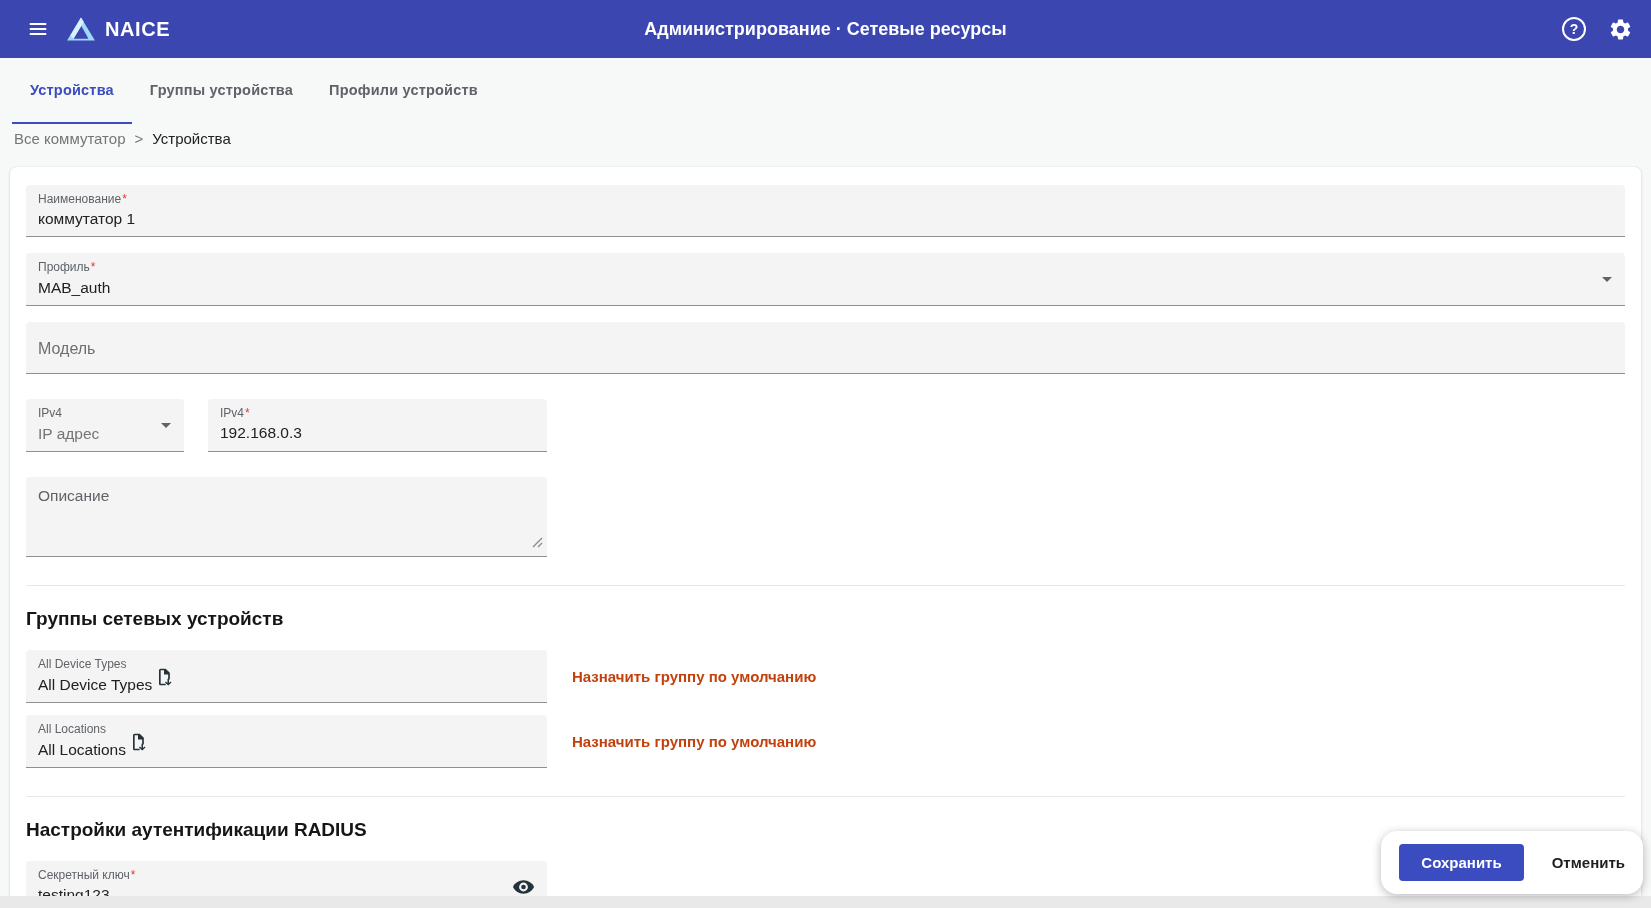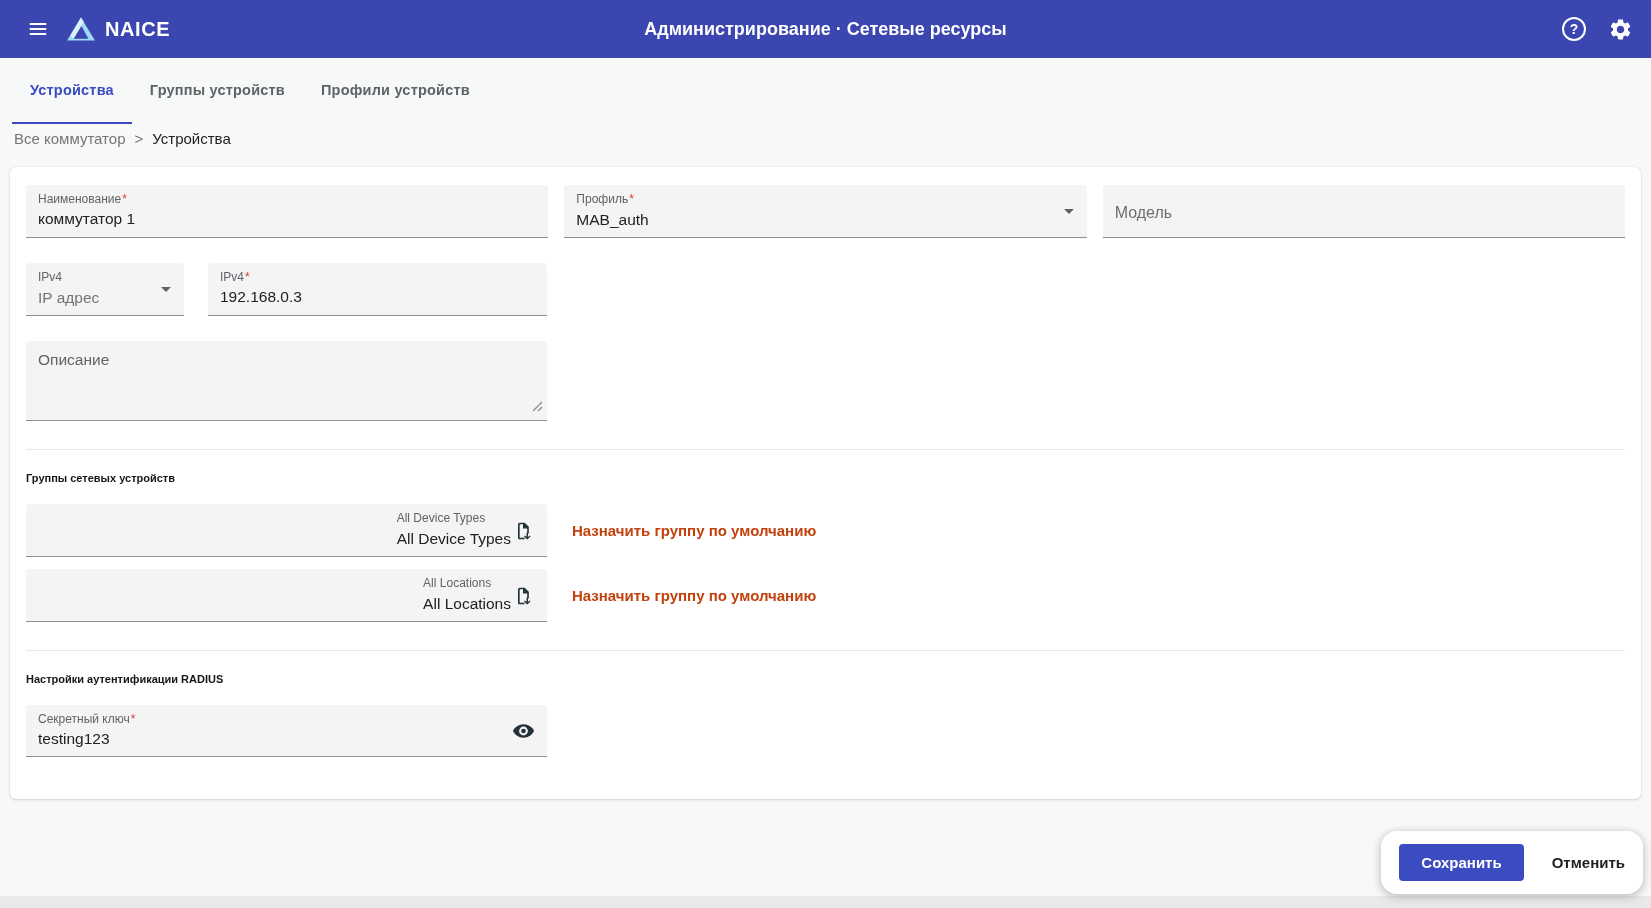--- a/index.html
+++ b/index.html
@@ -98,39 +98,39 @@
   }
   .mfield input::placeholder { color: #6e6e6e; font-size: 16px; }
   .mfield.center-single { display: flex; align-items: center; justify-content: flex-end; }
   .dd-arrow {
     position: absolute; right: 13px; top: 50%; margin-top: -2px;
     width: 0; height: 0;
     border-left: 5px solid transparent; border-right: 5px solid transparent;
     border-top: 5px solid #5f6368;
   }
 
-  .row1 { display: grid; grid-template-columns: repeat(3, 1fr); gap: 16px; }
+  .row1 { display: grid; grid-template-columns: repeat(1, 1fr); gap: 16px; }
   .row2 { display: grid; grid-template-columns: 158px 339px; gap: 24px; margin-top: 25px; }
 
   .area-field { width: 521px; height: 80px; margin-top: 25px; padding: 10px 12px; }
   .area-field textarea {
     width: 100%; height: 100%;
     border: 0; background: transparent; outline: none; resize: none;
     font-family: inherit; font-size: 15.5px; color: #202124;
   }
   .area-field textarea::placeholder { color: #5f6368; }
   .resize-corner { position: absolute; right: 4px; bottom: 4px; pointer-events: none; }
 
   .divider { height: 1px; background: #e8e8e8; margin-top: 28px; }
-  .section-title { font-weight: bold; font-size: 11px; color: #161616; margin: 22px 0 20px; }
+  .section-title { font-weight: bold; font-size: 19px; color: #161616; margin: 22px 0 20px; }
 
   .group-row { display: flex; align-items: center; gap: 25px; margin-bottom: 12px; }
   .group-field {
     width: 521px; min-height: 53px;
-    display: flex; align-items: center; justify-content: flex-end;
+    display: flex; align-items: center; justify-content: flex-start;
     cursor: pointer;
   }
   .gf-text { display: flex; flex-direction: column; }
   .icon-btn { background: none; border: 0; cursor: pointer; display: flex; padding: 2px; }
   .assign-link {
     color: #c2410c; font-weight: bold; font-size: 15px;
     text-decoration: none; cursor: pointer; white-space: nowrap;
   }
 
   .secret-field { width: 521px; }
@@ -198,21 +198,21 @@
         <svg width="25" height="25" viewBox="0 0 24 24" fill="#fff">
             <path d="M19.14 12.94c.04-.3.06-.61.06-.94 0-.32-.02-.64-.07-.94l2.03-1.58c.18-.14.23-.41.12-.61l-1.92-3.32c-.12-.22-.37-.29-.59-.22l-2.39.96c-.5-.38-1.03-.7-1.62-.94l-.36-2.54c-.04-.24-.24-.41-.48-.41h-3.84c-.24 0-.43.17-.47.41l-.36 2.54c-.59.24-1.13.57-1.62.94l-2.39-.96c-.22-.08-.47 0-.59.22L2.74 8.87c-.12.21-.08.47.12.61l2.03 1.58c-.05.3-.09.63-.09.94s.02.64.07.94l-2.03 1.58c-.18.14-.23.41-.12.61l1.92 3.32c.12.22.37.29.59.22l2.39-.96c.5.38 1.03.7 1.62.94l.36 2.54c.05.24.24.41.48.41h3.84c.24 0 .44-.17.47-.41l.36-2.54c.59-.24 1.13-.56 1.62-.94l2.39.96c.22.08.47 0 .59-.22l1.92-3.32c.12-.22.07-.47-.12-.61l-2.01-1.58zM12 15.6c-1.98 0-3.6-1.62-3.6-3.6s1.62-3.6 3.6-3.6 3.6 1.62 3.6 3.6-1.62 3.6-3.6 3.6z"></path>
           </svg>
       </span>
     </button>
   </div>
 </header>
 
 <nav class="tabs">
   <div class="tab active">Устройства</div>
-  <div class="tab">Группы устройств</div>
+  <div class="tab">Группы устройства</div>
   <div class="tab">Профили устройств</div>
 </nav>
 
 <div class="breadcrumb">
   <span class="crumb-parent">Все коммутатор</span>
   <span class="crumb-sep">&gt;</span>
   <span class="crumb-current">Устройства</span>
 </div>
 
 <main class="card">

